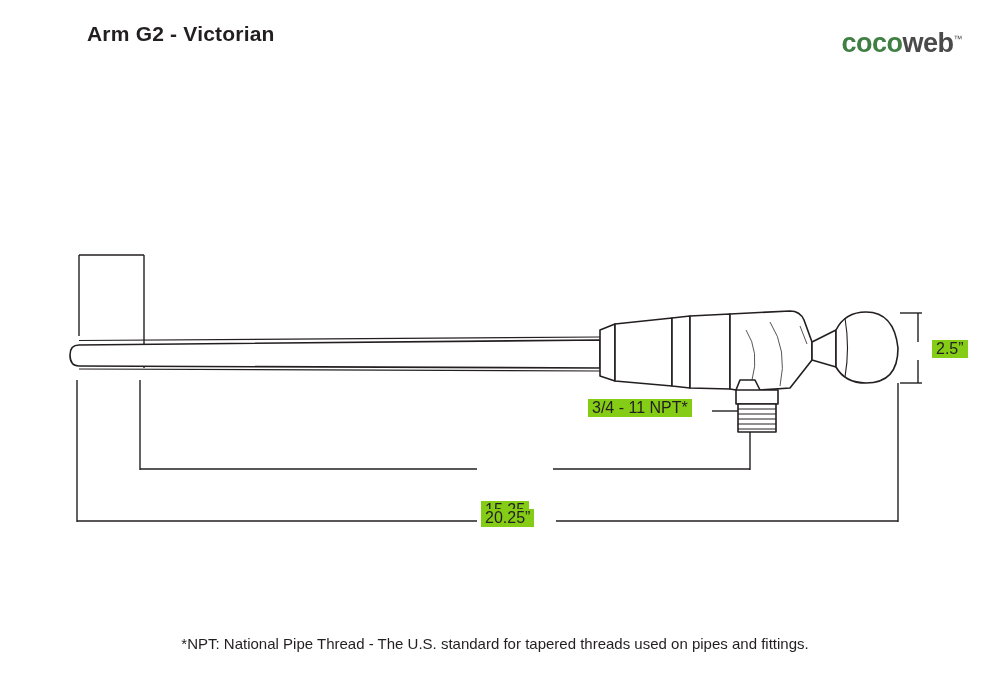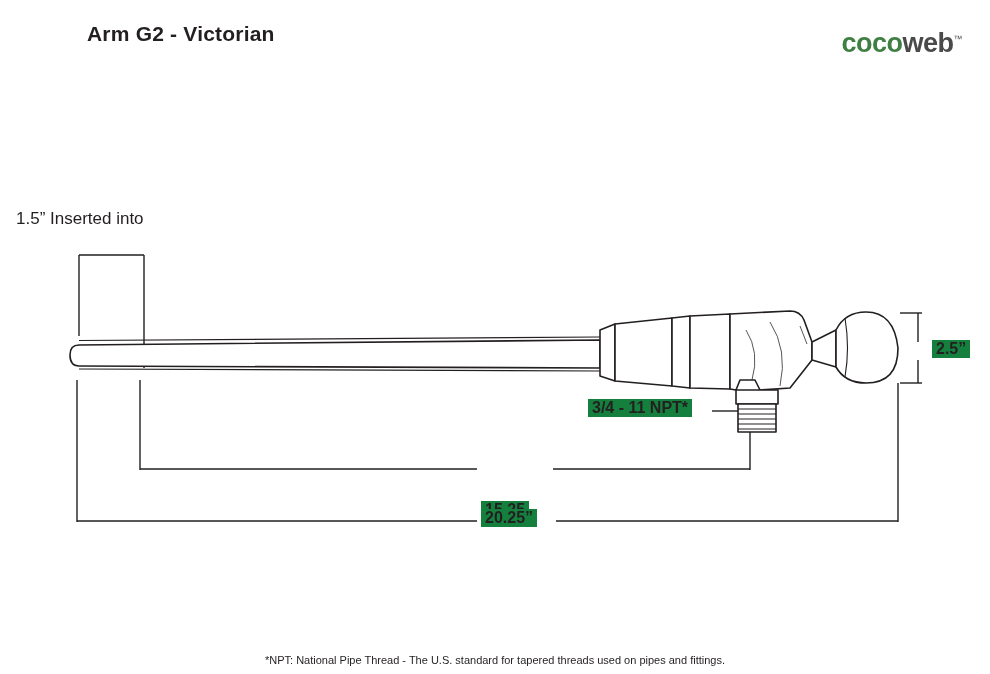--- a/index.html
+++ b/index.html
@@ -56,23 +56,22 @@
     width: 990px;
     height: 674px;
   }
 
   
   .dim-label {
     position: absolute;
     font-size: 16px;
     color: #231f20;
     white-space: nowrap;
-    background: #15803d;
+    background: #84cc16;
     padding: 0 4px;
-    font-weight: bold;
   }
   #label-insert {
     position: absolute;
     left: 16px;
     top: 208px;
     font-size: 17px;
     line-height: 1.35;
     color: #231f20;
     white-space: nowrap;
   }
@@ -95,23 +94,22 @@
     text-align: right;
   }
 
   
   #footnote {
     position: absolute;
     left: 0;
     right: 0;
     top: 635px;
     text-align: center;
-    font-size: 11px;
-    color: #231f20;
-    margin-top: 19px;
+    font-size: 15px;
+    color: #231f20;
   }
 </style>
 </head>
 <body>
 
 <div id="page-title">Arm G2 - Victorian</div>
 
 <div id="brand-logo">
   <span class="co1">coco</span><span class="co2">web</span><span class="tm">™</span>
 </div>
@@ -199,21 +197,20 @@
   </g>
 
   <g stroke="#231f20" stroke-width="0.9" fill="none" opacity="0.85">
     <path d="M 746 330 Q 760 352 752 380"></path>
     <path d="M 770 322 Q 788 350 780 386"></path>
     <path d="M 800 326 L 807 344"></path>
   </g>
 </svg>
 
 <div id="label-insert">
-  <div>1.5” Inserted into</div>
 </div>
 
 <div class="dim-label" id="label-25">2.5”</div>
 
 <div class="dim-label" id="label-npt">3/4 - 11 NPT*</div>
 
 <div class="dim-label" id="label-1525">15.25</div>
 
 <div class="dim-label" id="label-2025">20.25”</div>
 

